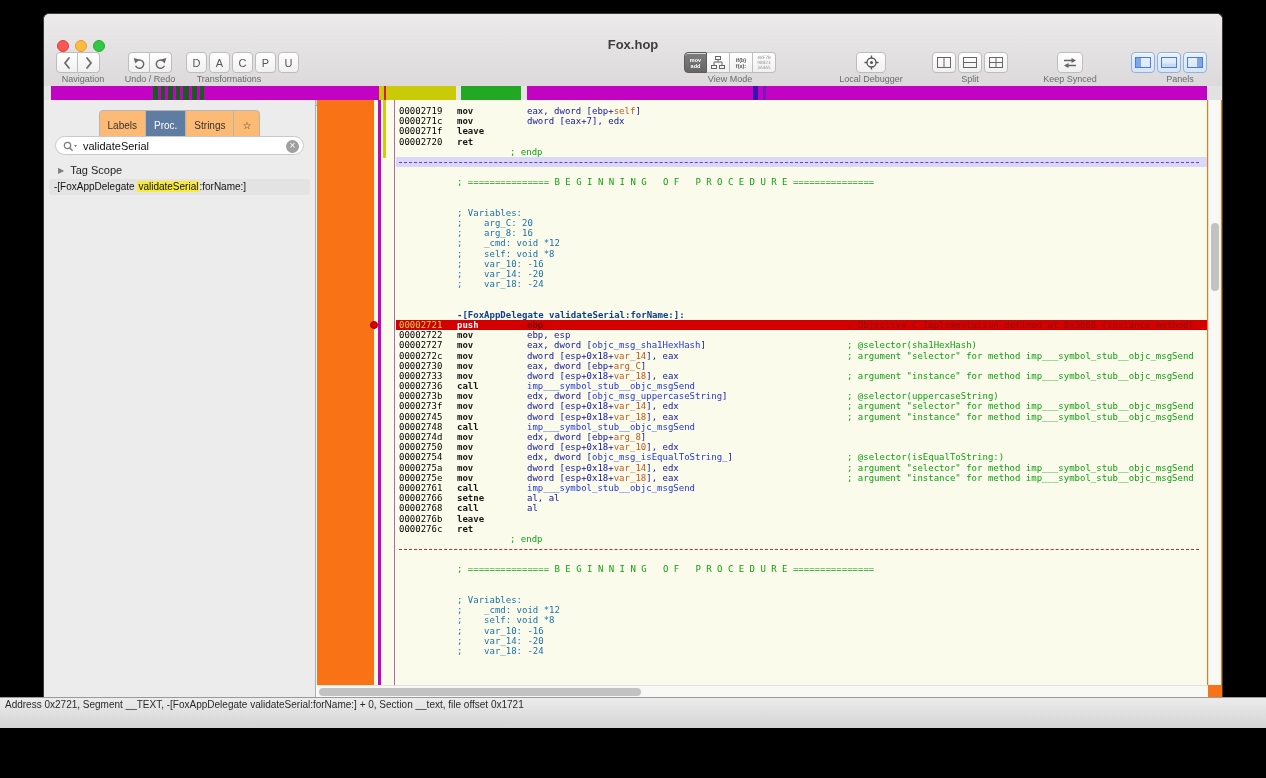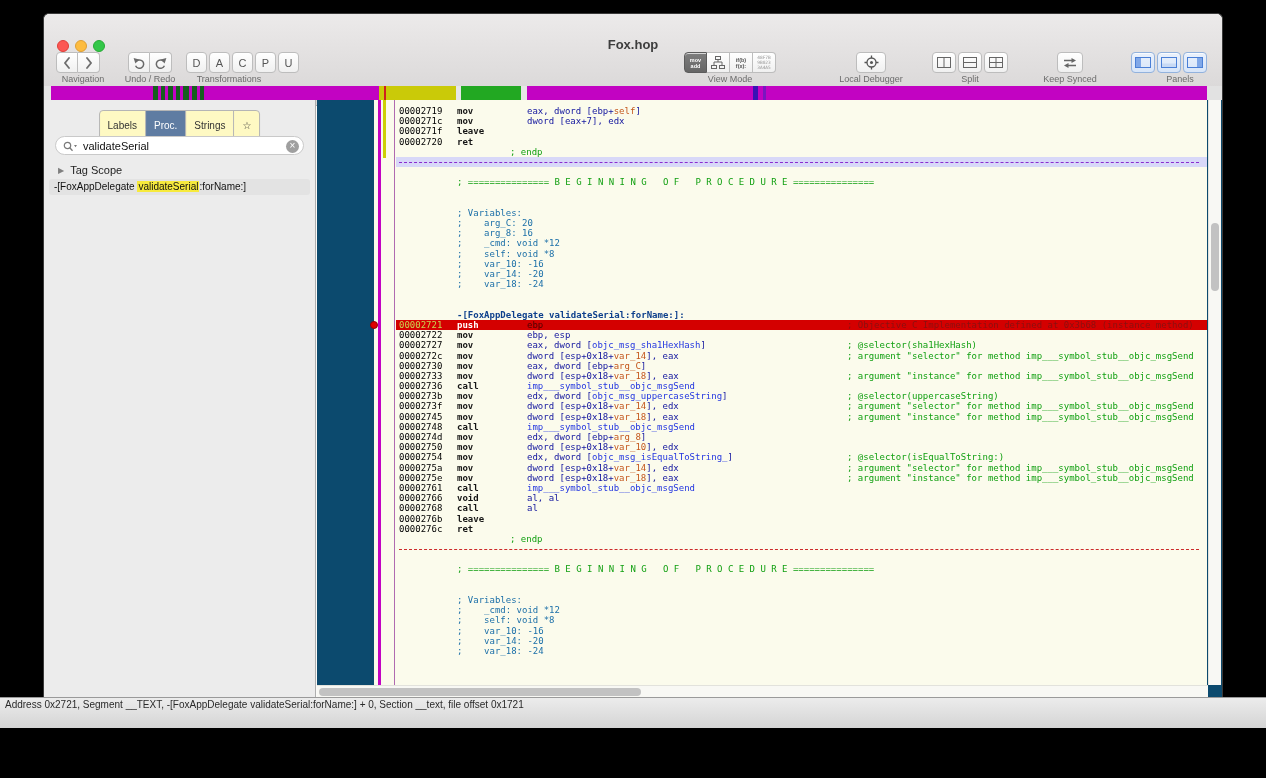--- a/index.html
+++ b/index.html
@@ -21,33 +21,33 @@
 .tbtn.sel{background:linear-gradient(#7e7e7e,#666);border-color:#5c5c5c;color:#fff}
 .tbtn.blue{background:linear-gradient(#eaf1fc,#d7e5f8);border-color:#92b2dd}
 .vstack{display:flex;flex-direction:column;align-items:center;justify-content:center;font-size:5.5px;line-height:6px;font-weight:bold;color:#555}
 .tbtn.sel .vstack{color:#fff}
 .vstack.hex{font-size:4.5px;line-height:5px;color:#9a9a9a;font-weight:normal;font-family:"DejaVu Sans Mono",monospace}
 .tlabel{position:absolute;top:60px;font-size:9px;color:#6b6b6b;text-align:center}
 .minimap{position:absolute;top:72px;left:0;right:0;height:14px;background:#c203c2;overflow:hidden}
 .mseg{position:absolute;top:0;height:14px}
 .content{position:absolute;top:86px;left:0;right:0;bottom:0}
 .sidebar{position:absolute;left:0;top:0;bottom:0;width:272px;background:#ececec;border-right:1px solid #aeaeae}
-.segctl{position:absolute;left:50%;transform:translateX(-50%);top:10px;display:flex;height:31px;border:1px solid #b5b5b5;border-radius:4px;overflow:hidden;background:#fef9c3}
+.segctl{position:absolute;left:50%;transform:translateX(-50%);top:10px;display:flex;height:31px;border:1px solid #b5b5b5;border-radius:4px;overflow:hidden;background:#fdba74}
 .seg{padding:0 8px;font-size:10px;color:#333;display:flex;align-items:center;border-right:1px solid #b5b5b5;white-space:nowrap}
 .seg:last-child{border-right:none}
 .seg.sel{background:#5f7ca2;color:#fff}
 .search{position:absolute;left:11px;right:11px;top:36px;height:19px;background:#fff;border:1px solid #c9c9c9;border-radius:10px}
 .search .mag{position:absolute;left:7px;top:4px}
 .search .val{position:absolute;left:27px;top:2px;font-size:11px;color:#111;line-height:14px}
 .search .clear{position:absolute;right:4px;top:3px;width:13px;height:13px;border-radius:50%;background:#9f9f9f;color:#fff;font-size:10px;line-height:12px;text-align:center}
 .tagscope{position:absolute;left:14px;top:64px;font-size:11px;color:#222}
 .tri{display:inline-block;margin-right:6px;color:#7f7f7f;font-size:8px;vertical-align:1px}
 .result{position:absolute;left:5px;right:5px;top:79px;height:16px;background:#e3e3e3;border-radius:3px;font-size:10px;line-height:16px;padding-left:5px;color:#111;white-space:nowrap;overflow:hidden}
 .result .hlt{background:#f7ea3d;padding:0 1px}
-.main{position:absolute;left:273px;top:0;right:0;bottom:0;background:#0c4a6e}
+.main{position:absolute;left:273px;top:0;right:0;bottom:0;background:#f97316}
 .lgutter{position:absolute;left:57px;top:0;bottom:12px;width:22px;background:#fbfbec}
 .lg-magenta{position:absolute;left:4px;top:0;bottom:0;width:3px;background:#c203c2}
 .lg-yellow{position:absolute;left:9px;top:0;height:58px;width:3px;background:#cfcf04}
 .lg-purpleline{position:absolute;right:1px;top:0;bottom:0;width:1px;background:#b06ab0}
 .bp{position:absolute;left:53px;top:221px;width:8px;height:8px;border-radius:50%;background:#e00000;border:1px solid #900202;z-index:3}
 .listing{position:absolute;left:79px;right:15px;top:0;bottom:12px;background:#fbfbec;overflow:hidden;padding-top:6px}
 .row{position:relative;height:10.2px;font-family:"DejaVu Sans Mono",monospace;font-size:9px;line-height:10.2px;white-space:pre}
 .row > span{position:absolute;top:0}
 .row .a{left:3px;color:#000}
 .row .mn{left:61px;color:#151515;font-weight:bold}
@@ -307,21 +307,21 @@
           <div class="row"><span class="a">0000273b</span><span class="mn">mov</span><span class="ops"><span class="tp">edx, dword [</span><span class="ts">objc_msg_uppercaseString</span><span class="tp">]</span></span><span class="cm">; @selector(uppercaseString)</span></div>
           <div class="row"><span class="a">0000273f</span><span class="mn">mov</span><span class="ops"><span class="tp">dword [esp+0x18+</span><span class="to">var_14</span><span class="tp">], edx</span></span><span class="cm">; argument "selector" for method imp___symbol_stub__objc_msgSend</span></div>
           <div class="row"><span class="a">00002745</span><span class="mn">mov</span><span class="ops"><span class="tp">dword [esp+0x18+</span><span class="to">var_18</span><span class="tp">], eax</span></span><span class="cm">; argument "instance" for method imp___symbol_stub__objc_msgSend</span></div>
           <div class="row"><span class="a">00002748</span><span class="mn">call</span><span class="ops"><span class="ts">imp___symbol_stub__objc_msgSend</span></span></div>
           <div class="row"><span class="a">0000274d</span><span class="mn">mov</span><span class="ops"><span class="tp">edx, dword [ebp+</span><span class="to">arg_8</span><span class="tp">]</span></span></div>
           <div class="row"><span class="a">00002750</span><span class="mn">mov</span><span class="ops"><span class="tp">dword [esp+0x18+</span><span class="to">var_10</span><span class="tp">], edx</span></span></div>
           <div class="row"><span class="a">00002754</span><span class="mn">mov</span><span class="ops"><span class="tp">edx, dword [</span><span class="ts">objc_msg_isEqualToString_</span><span class="tp">]</span></span><span class="cm">; @selector(isEqualToString:)</span></div>
           <div class="row"><span class="a">0000275a</span><span class="mn">mov</span><span class="ops"><span class="tp">dword [esp+0x18+</span><span class="to">var_14</span><span class="tp">], edx</span></span><span class="cm">; argument "selector" for method imp___symbol_stub__objc_msgSend</span></div>
           <div class="row"><span class="a">0000275e</span><span class="mn">mov</span><span class="ops"><span class="tp">dword [esp+0x18+</span><span class="to">var_18</span><span class="tp">], eax</span></span><span class="cm">; argument "instance" for method imp___symbol_stub__objc_msgSend</span></div>
           <div class="row"><span class="a">00002761</span><span class="mn">call</span><span class="ops"><span class="ts">imp___symbol_stub__objc_msgSend</span></span></div>
-          <div class="row"><span class="a">00002766</span><span class="mn">void</span><span class="ops"><span class="tp">al, al</span></span></div>
+          <div class="row"><span class="a">00002766</span><span class="mn">setne</span><span class="ops"><span class="tp">al, al</span></span></div>
           <div class="row"><span class="a">00002768</span><span class="mn">call</span><span class="ops"><span class="tp">al</span></span></div>
           <div class="row"><span class="a">0000276b</span><span class="mn">leave</span></div>
           <div class="row"><span class="a">0000276c</span><span class="mn">ret</span></div>
           <div class="row"><span class="endp">; endp</span></div>
           <div class="row sep-red"></div>
           <div class="row"></div>
           <div class="row"><span class="blk cmt">; =============== B E G I N N I N G   O F   P R O C E D U R E ===============</span></div>
           <div class="row"></div>
           <div class="row"></div>
           <div class="row"><span class="blk vars">; Variables:</span></div>

